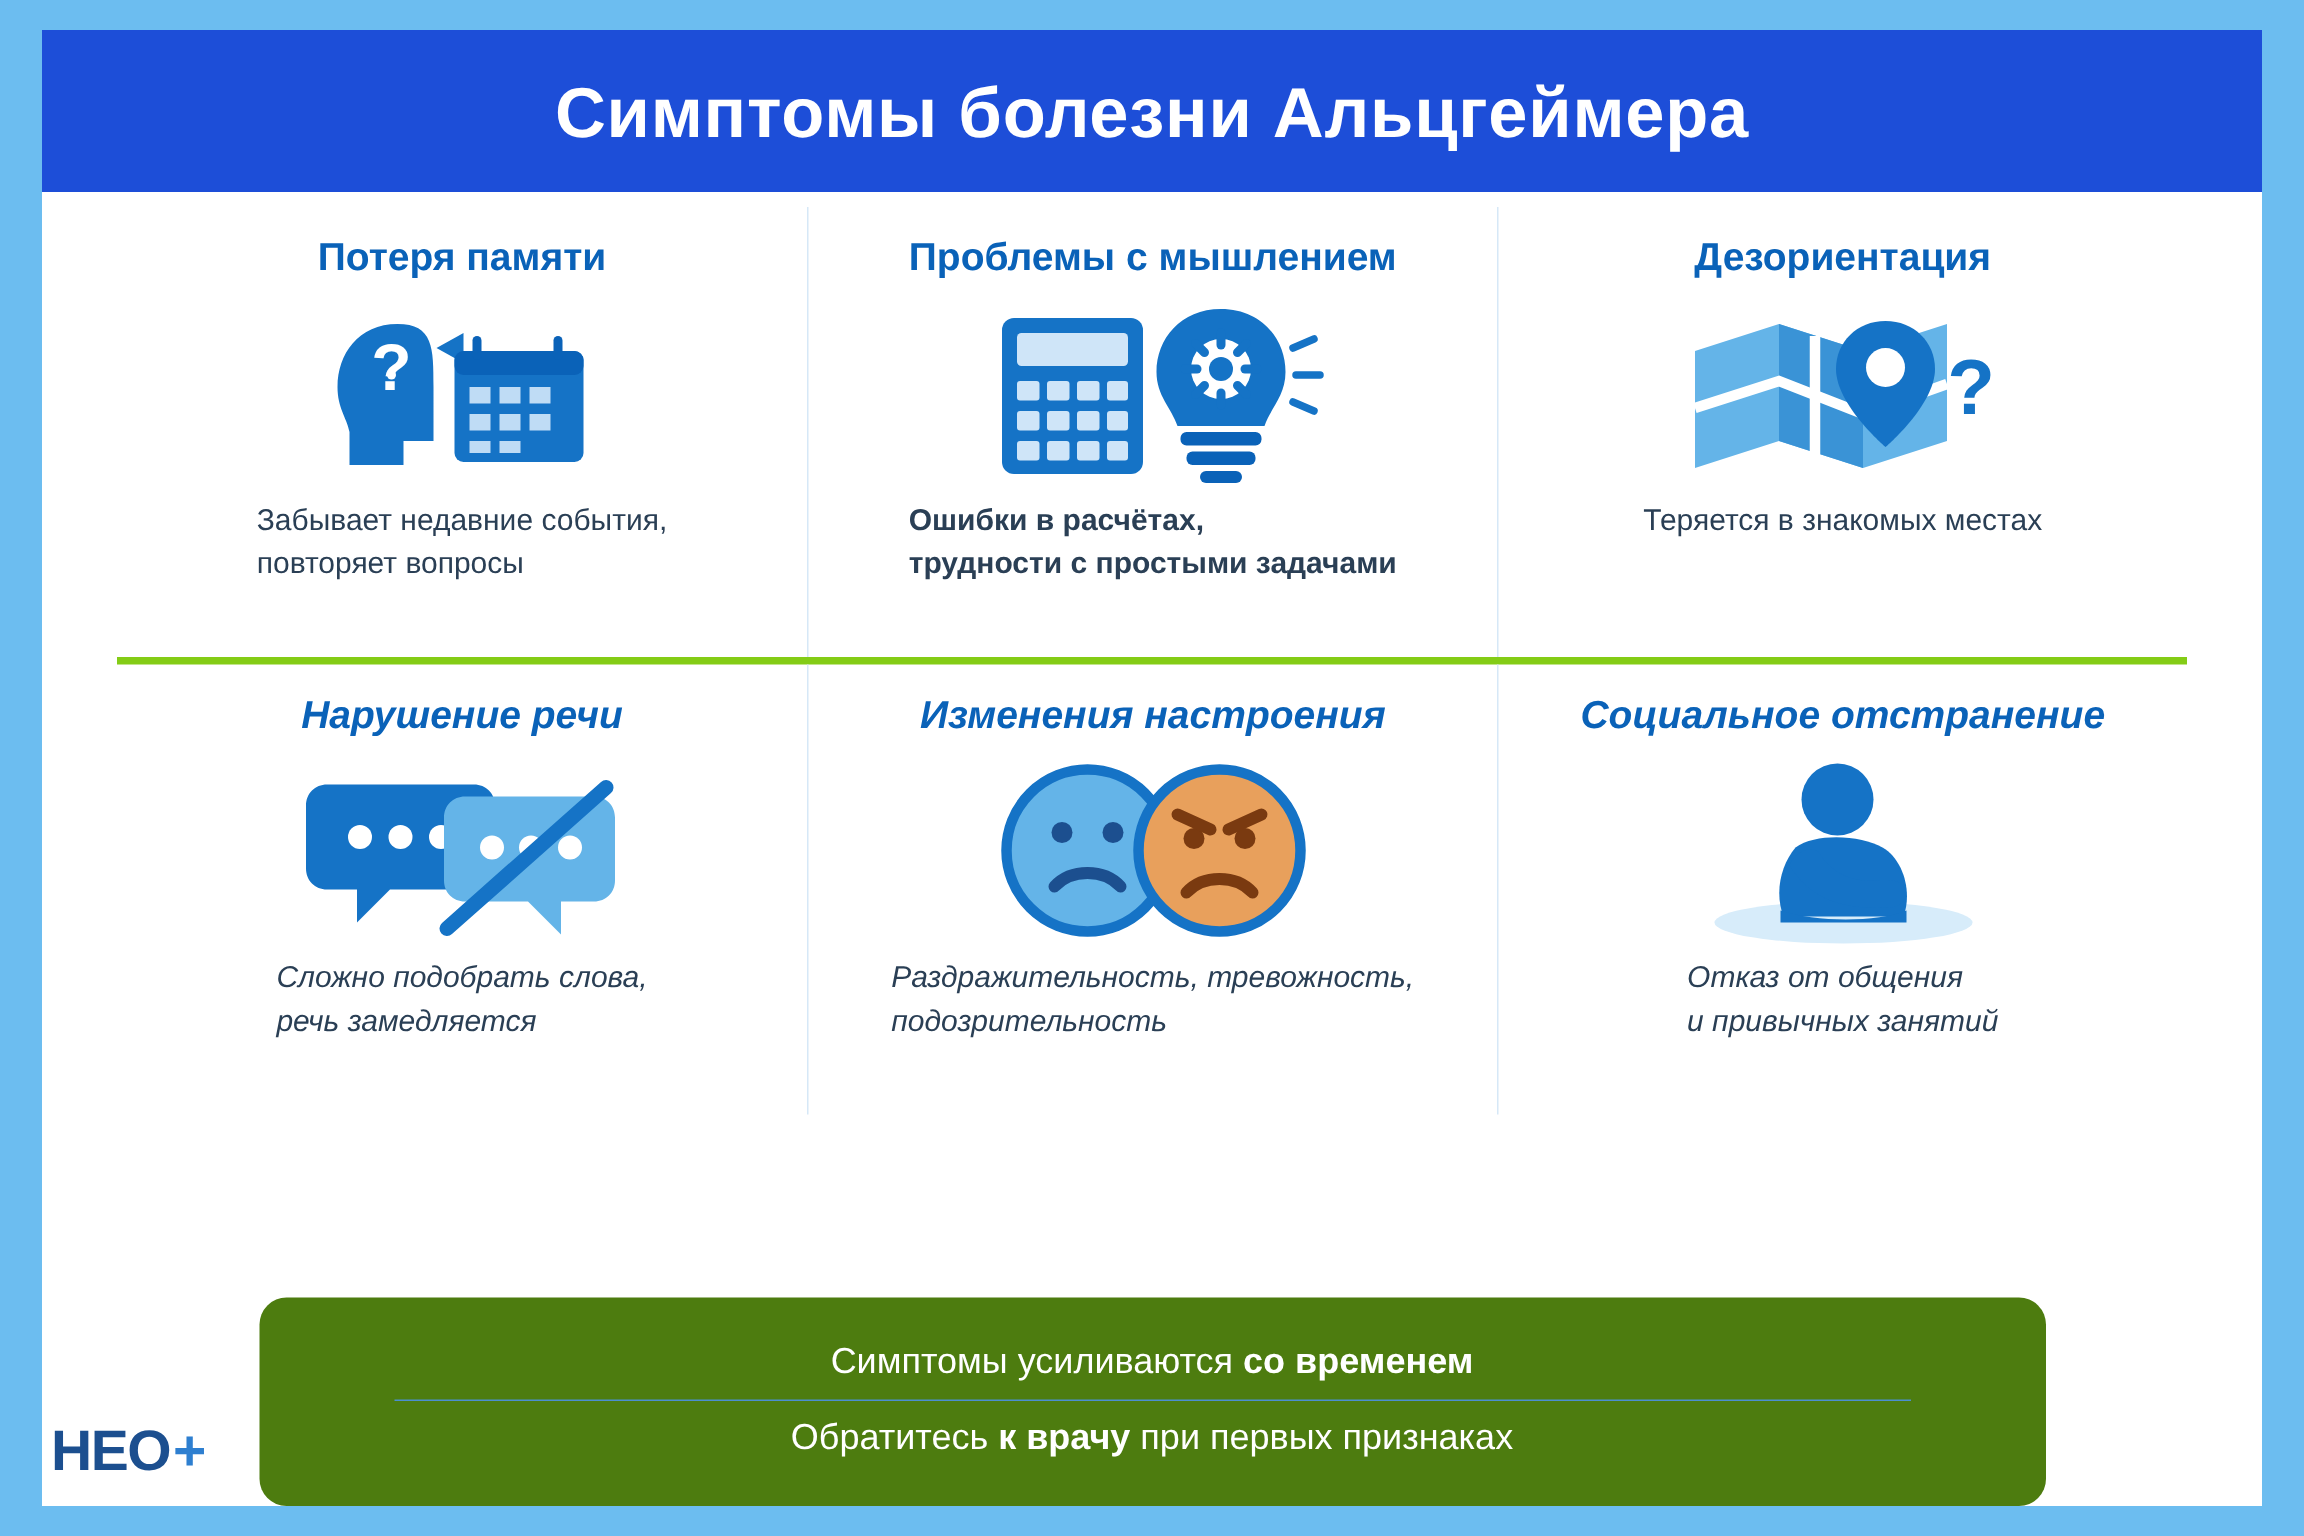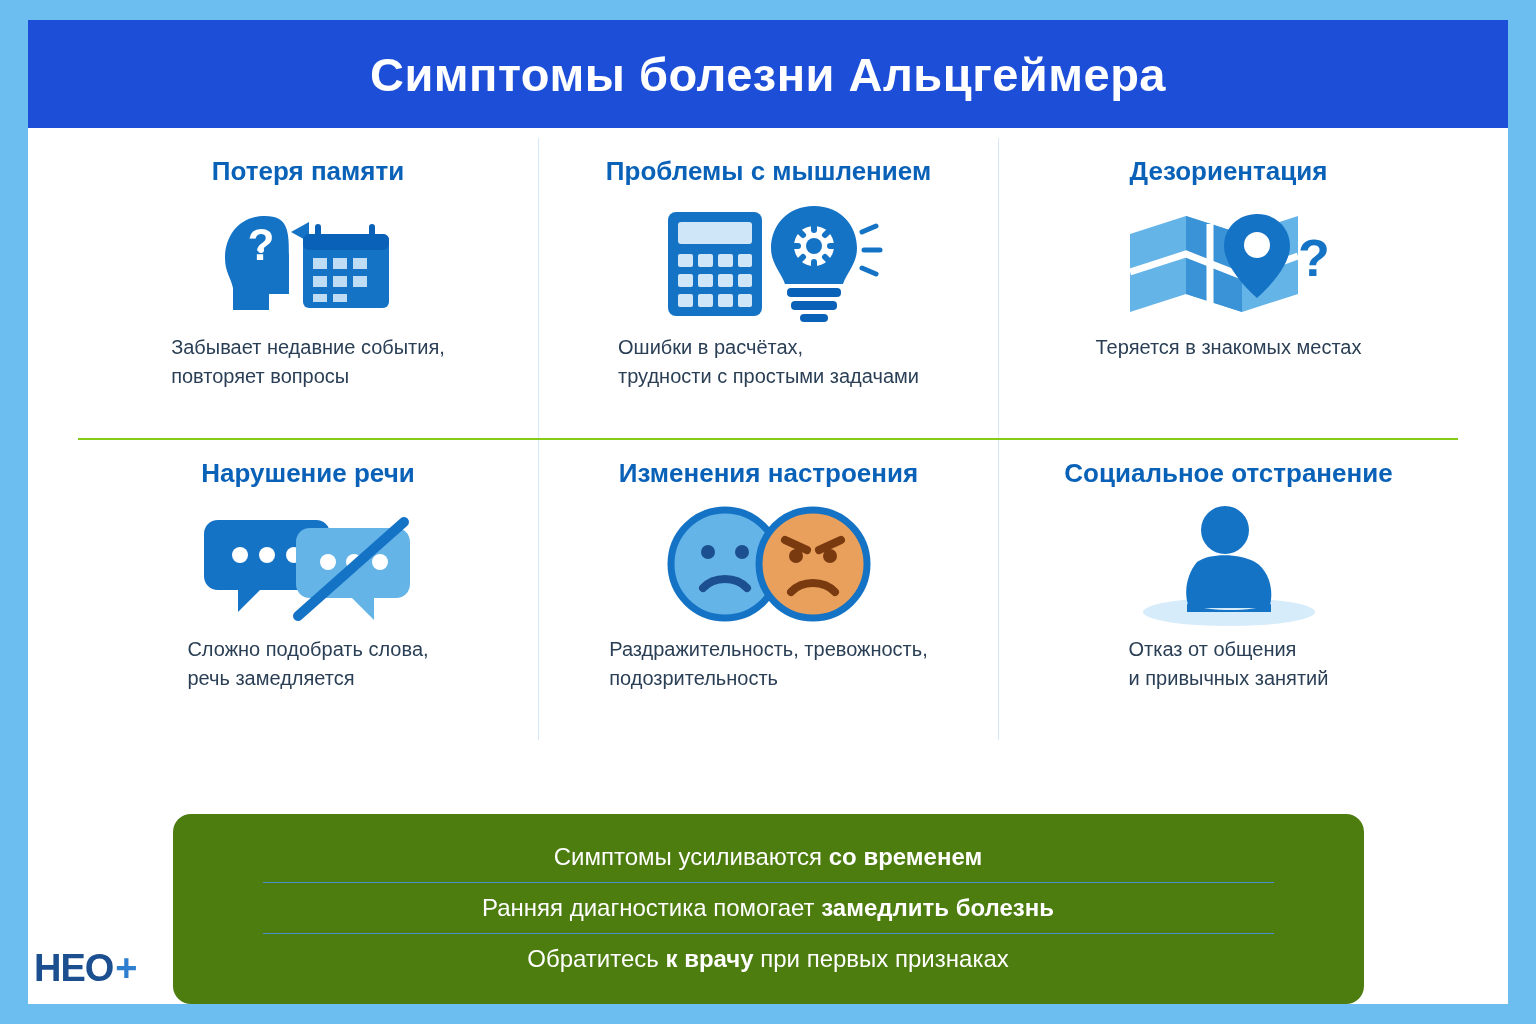--- a/index.html
+++ b/index.html
@@ -43,21 +43,22 @@
     flex-direction: column;
     padding: 10px 50px 0 50px;
     box-sizing: border-box;
   }
   .row {
     display: flex;
     flex: 0 0 auto;
     height: 300px;
   }
   .row.row2 {
-    border-top: 2px solid #84cc16;
+    border-top: 5px solid #84cc16;
+    font-style: italic;
   }
   .cell {
     flex: 1 1 33.3333%;
     display: flex;
     flex-direction: column;
     align-items: center;
     padding: 18px 14px 0 14px;
     box-sizing: border-box;
     position: relative;
   }
@@ -205,21 +206,21 @@
               <line x1="143" y1="65" x2="149" y2="59"></line>
               <line x1="171" y1="37" x2="177" y2="31"></line>
             </g>
             <g stroke="#1573c6" stroke-width="5" stroke-linecap="round">
               <line x1="208" y1="34" x2="222" y2="28"></line>
               <line x1="210" y1="52" x2="226" y2="52"></line>
               <line x1="208" y1="70" x2="222" y2="76"></line>
             </g>
           </svg>
         </div>
-        <div class="cell-desc" style="white-space: pre-line;">Ошибки в расчётах,
+        <div class="cell-desc" style="white-space: pre-line; font-weight: bold;">Ошибки в расчётах,
 трудности с простыми задачами</div>
       </div>
 
       <div class="cell">
         <div class="cell-title">Дезориентация</div>
         <div class="icon-box">
           <svg width="230" height="130" viewBox="0 0 230 130">
             <path d="M16 36 L72 18 L128 36 L184 18 L184 96 L128 114 L72 96 L16 114 Z" fill="#64b4e8"></path>
             <path d="M72 18 L72 96 L128 114 L128 36 Z" fill="#3a93d6"></path>
             <g stroke="#ffffff" stroke-width="7" fill="none">
@@ -298,23 +299,20 @@
 
     </div>
   </div>
 
   <div class="footer-wrap">
     <div class="footer">
       <div class="footer-line">
         <span>Симптомы усиливаются </span><b>со временем</b><span></span>
       </div>
       <div class="footer-line">
-        <span>Ранняя диагностика помогает </span><b>замедлить болезнь</b><span></span>
-      </div>
-      <div class="footer-line">
         <span>Обратитесь </span><b>к врачу</b><span> при первых признаках</span>
       </div>
     </div>
   </div>
 
   <div class="logo">
     <span>НЕО</span>
       <span class="plus">+</span>
   </div>
 

